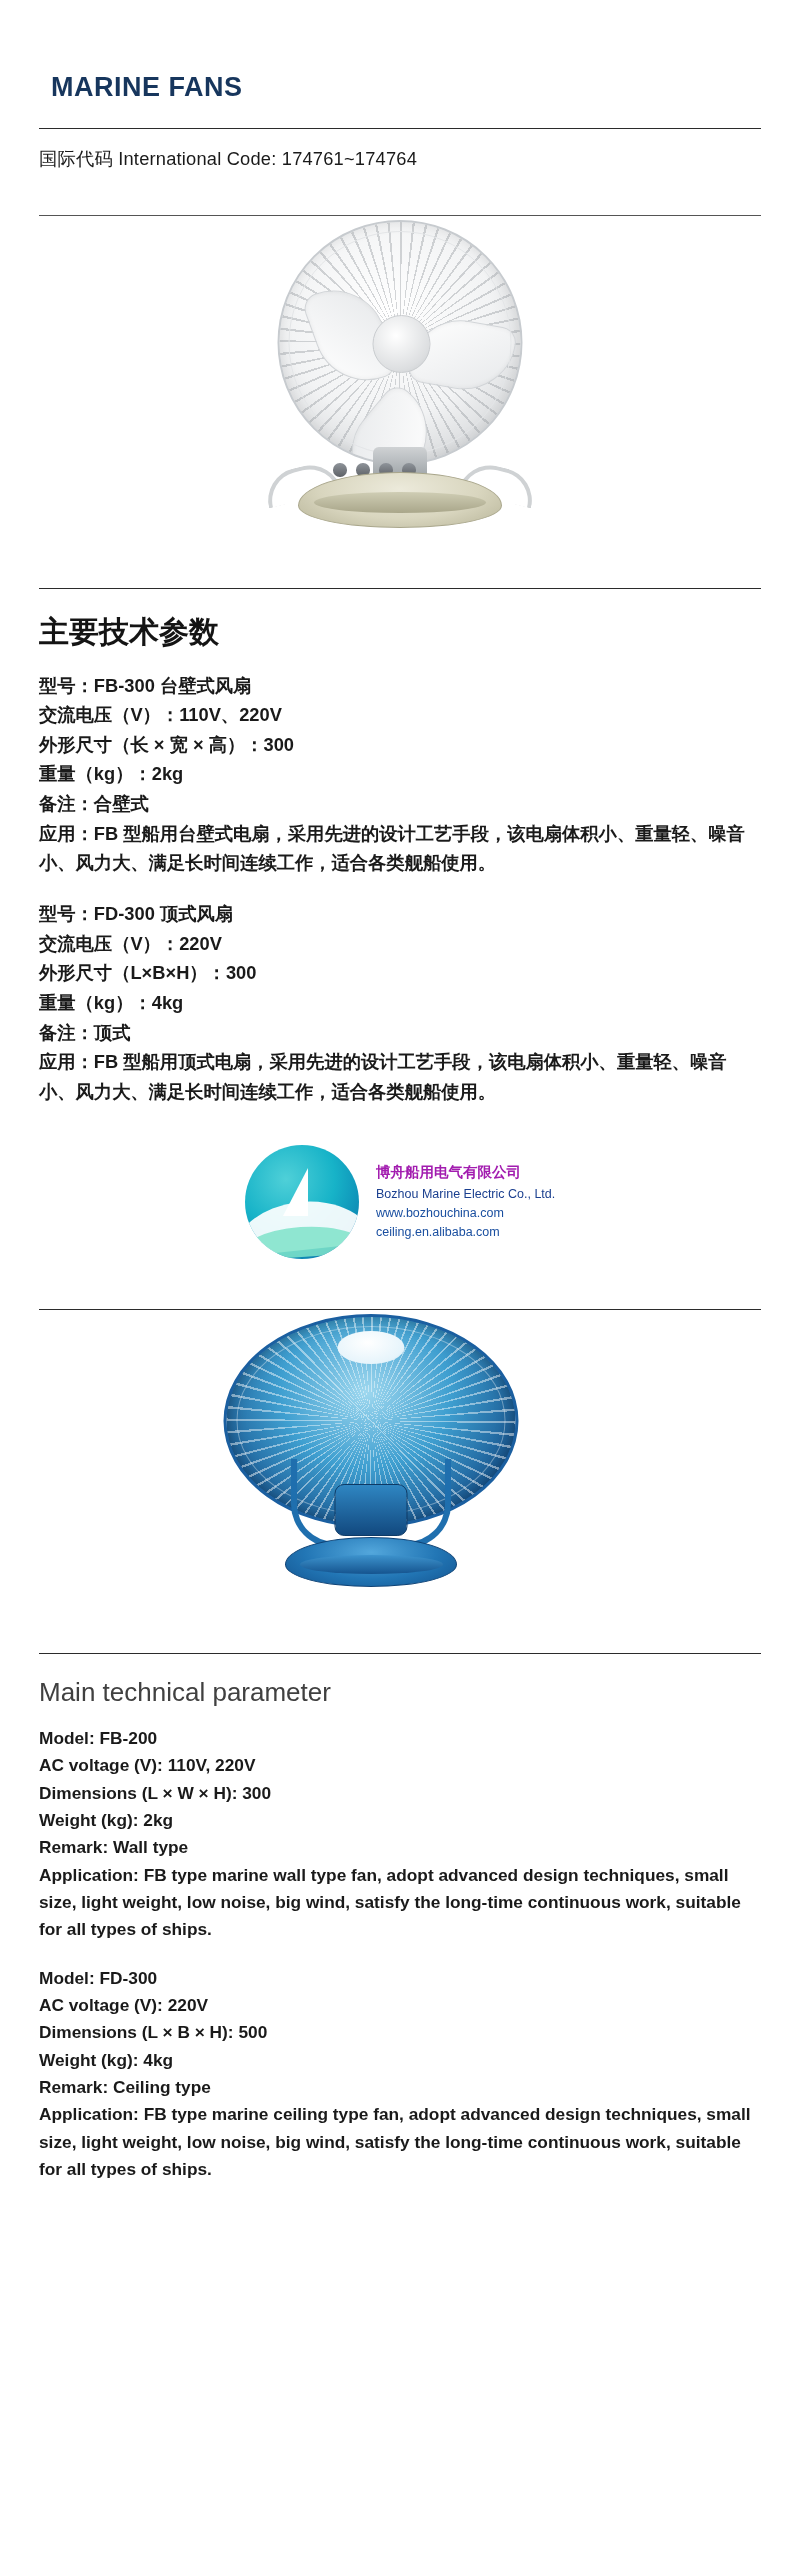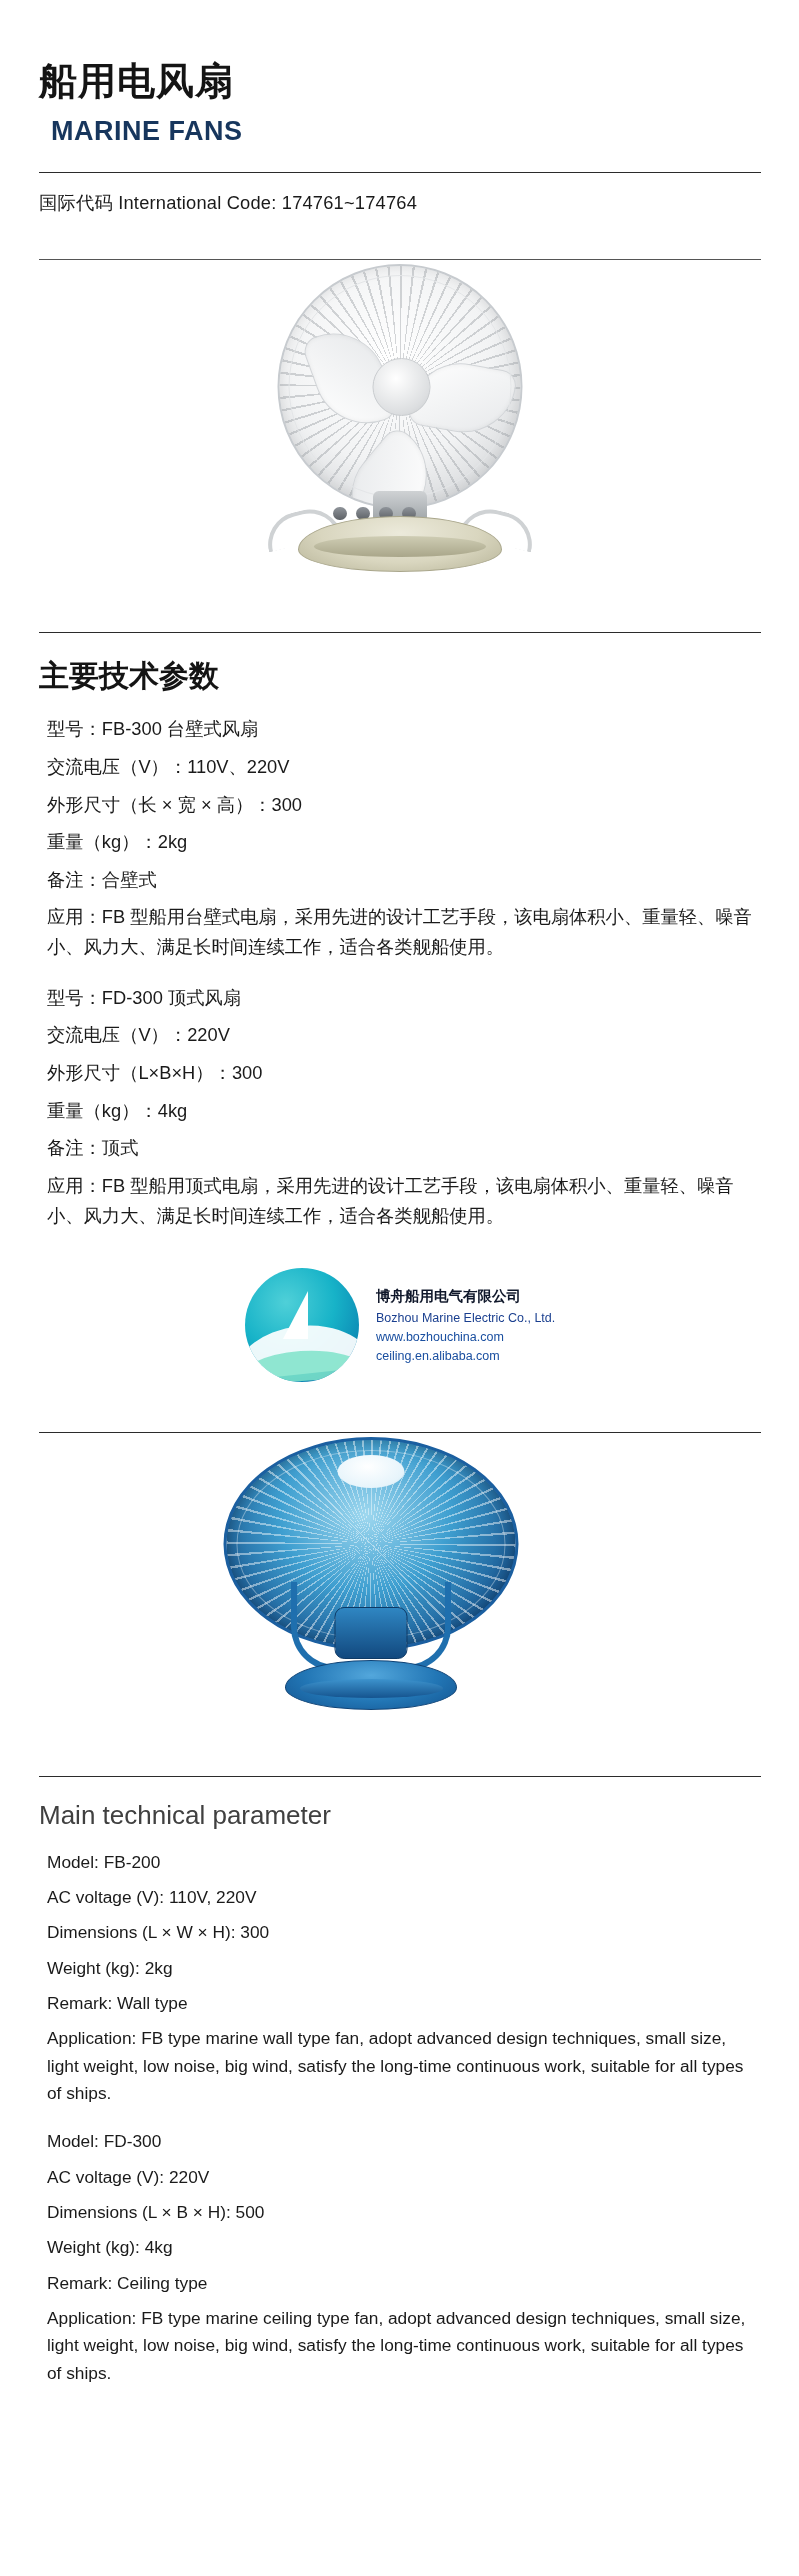--- a/index.html
+++ b/index.html
@@ -177,21 +177,21 @@
     font-weight:normal;
     color:#404040;
     margin:23px 0 17.3px 0;
   }
   .spec-block{
     font-size:18.3px;
     line-height:1.62;
     color:#1a1a1a;
     margin:0 0 21px 0;
   }
-  .spec-block p{margin:8px;}
+  .spec-block p{margin:0;font-weight:bold;}
   .spec-block.en{
     font-size:17.3px;
     line-height:1.58;
   }
   
   .logo-band{
     display:flex;
     justify-content:center;
     align-items:center;
     gap:17.3px;
@@ -230,21 +230,21 @@
     border-left:25px solid transparent;
     border-bottom:48px solid #ffffff;
   }
   .logo-text{
     font-size:12.5px;
     line-height:1.5;
     color:#1a3f8f;
   }
   .logo-text .cn{
     font-size:14.5px;
-    color:#0f172a;
+    color:#a21caf;
     font-weight:bold;
     margin-bottom:1.9px;
   }
   .logo-text .url{color:#1a4fa0;}
   
   .fan-ceiling{
     position:relative;
     width:318px;
     height:289px;
     margin-left:-58px;
@@ -316,21 +316,20 @@
 </head>
 <body>
 
 <div class="page">
 
   <div class="inner">
 
     <div class="top-space"></div>
 
     <div>
-      <div class="title-cn">船用电风扇</div>
       <div class="title-en">MARINE FANS</div>
     </div>
 
     <hr class="rule">
 
     <div class="code-line">国际代码 International Code: 174761~174764</div>
 
     <hr class="rule thin">
   </div>
 

